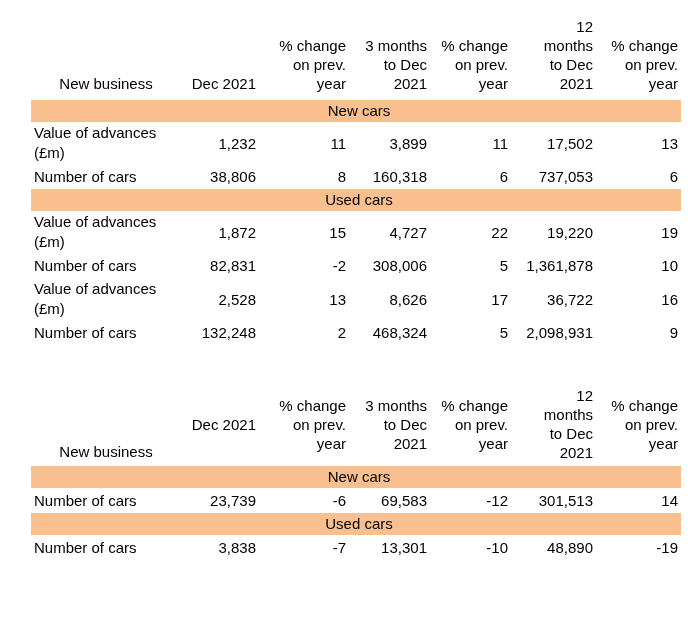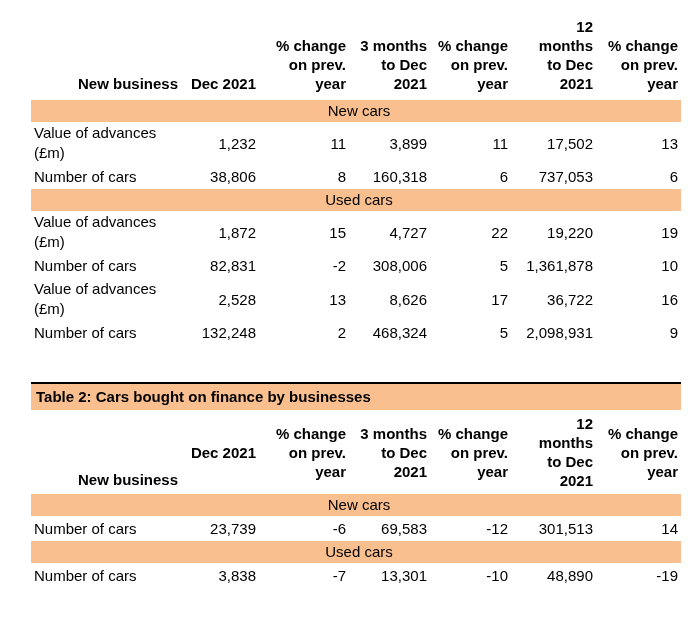--- a/index.html
+++ b/index.html
@@ -33,28 +33,28 @@
     color: #000;
   }
   col.c-label { width: 150px; }
   col.c2 { width: 78px; }
   col.c3 { width: 90px; }
   col.c4 { width: 81px; }
   col.c5 { width: 81px; }
   col.c6 { width: 85px; }
   col.c7 { width: 85px; }
   th {
-    font-weight: 700;
+    font-weight: 400;
     text-align: right;
     vertical-align: bottom;
     white-space: pre-line;
     line-height: 19px;
     padding: 2px 3px 7px 0;
   }
-  th.lbl { text-align: right; padding-left: 3px; margin-top: 19px; }
+  th.lbl { text-align: center; padding-left: 3px; margin-top: 19px; }
   .t1 thead tr { height: 88px; }
   .t2 thead tr { height: 84px; }
   .t2 th { vertical-align: middle; padding-bottom: 2px; }
   .t2 th.lbl { vertical-align: bottom; padding-bottom: 5px; }
   tr.band td {
     background: var(--accent);
     line-height: 18px;
     padding: 2px 0 2px 6px;
     height: 22px;
     text-align: center;
@@ -174,21 +174,20 @@
           <td class="num">468,324</td>
           <td class="num">5</td>
           <td class="num">2,098,931</td>
           <td class="num">9</td>
         </tr>
       </tbody>
     </table>
   </div>
 
   <div class="tbl-block second">
-    <div class="tbl-title">Table 2: Cars bought on finance by businesses</div>
     <table class="t2">
       <colgroup>
         <col class="c-label">
           <col class="c2">
           <col class="c3">
           <col class="c4">
           <col class="c5">
           <col class="c6">
           <col class="c7">
       </colgroup>

